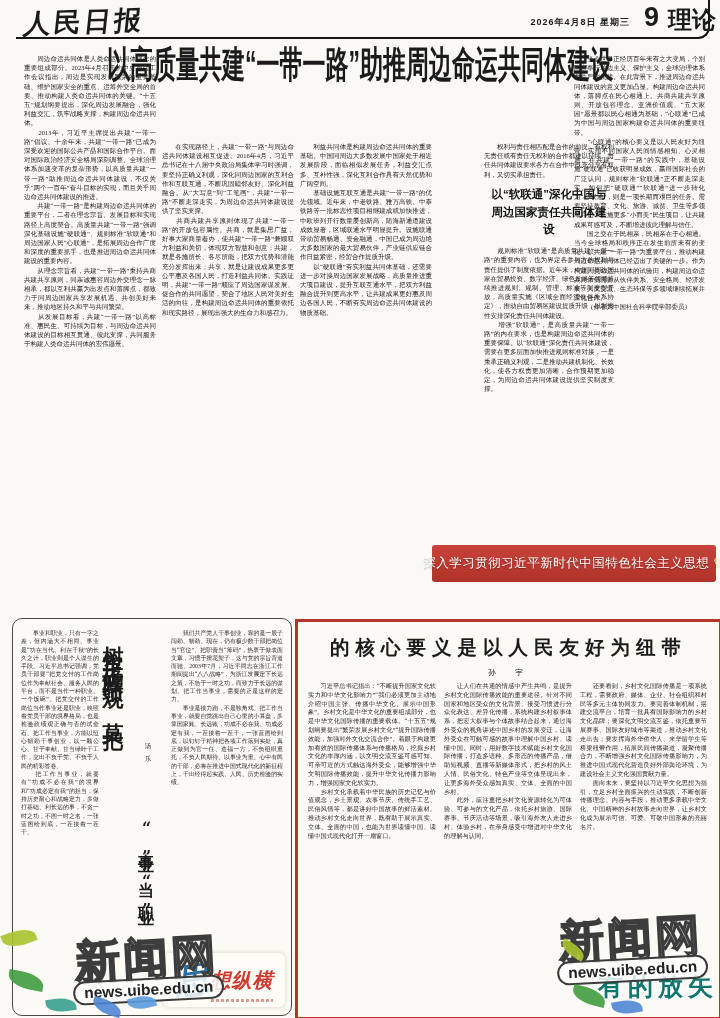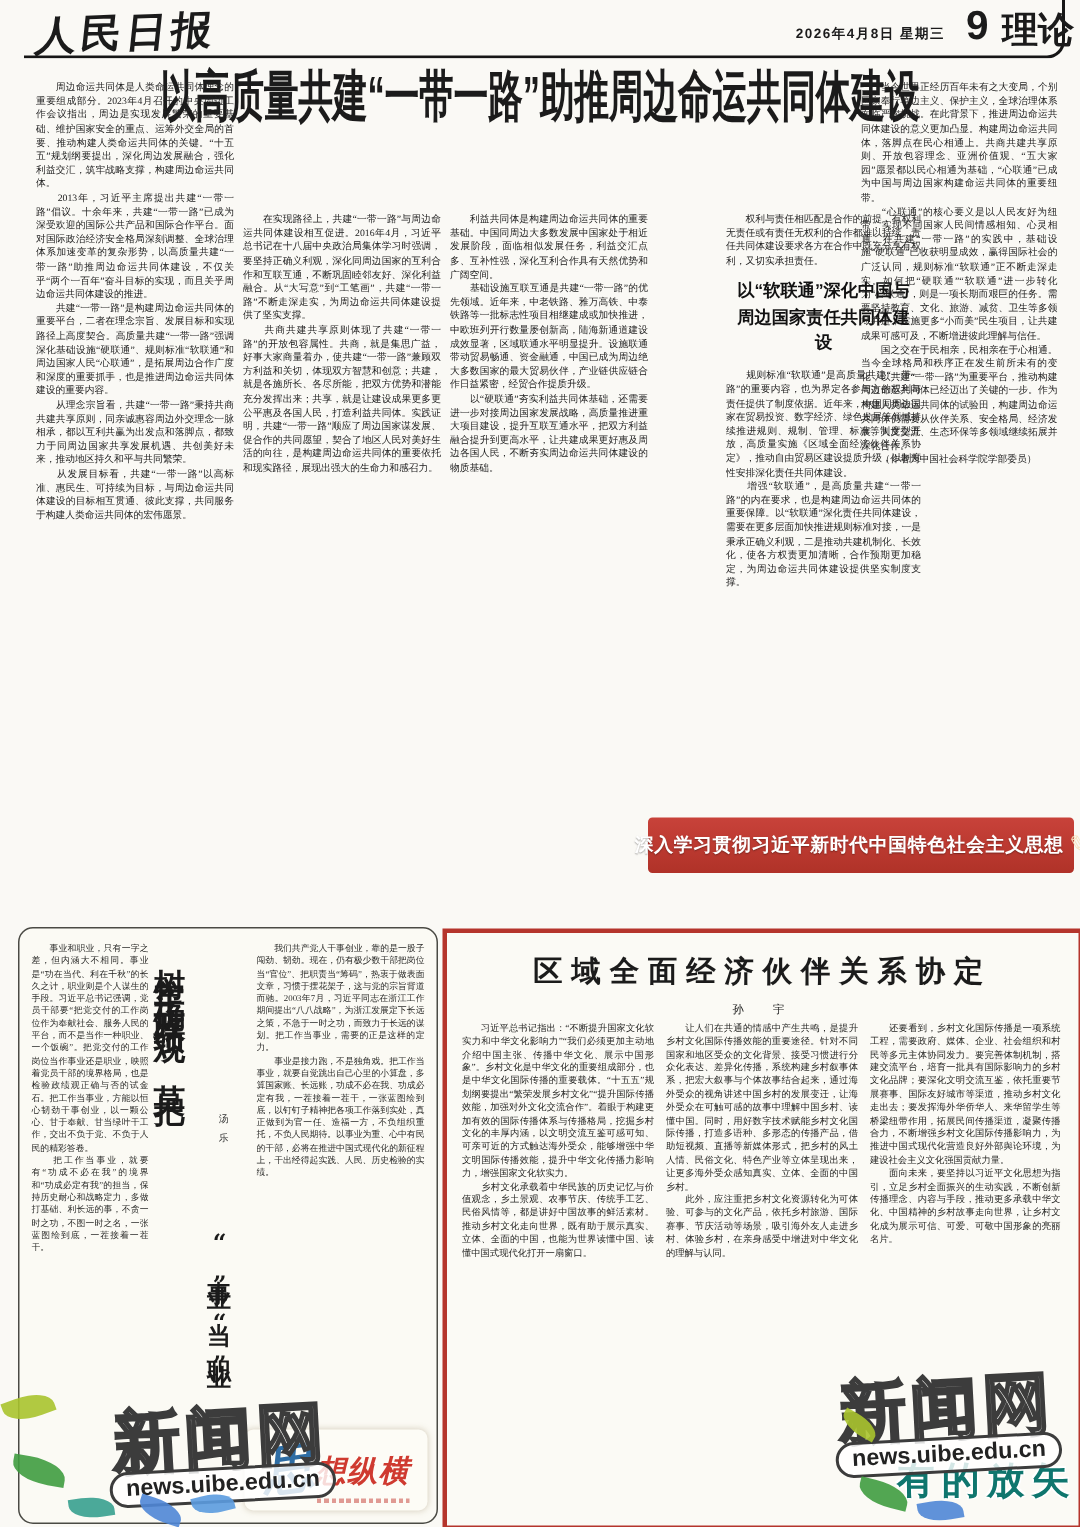--- a/index.html
+++ b/index.html
@@ -20,21 +20,21 @@
   .col{position:absolute;overflow:hidden;}
   .sec-head{font-size:11.5px;font-weight:bold;font-family:"Liberation Sans",sans-serif;
     text-align:center;line-height:1.55;margin:7px 3px;color:#111;}
   #main-headline-wrap{left:96px;top:40px;width:528px;text-align:center;}
   #main-headline{font-size:23px;font-weight:900;font-family:"Liberation Sans",sans-serif;
     transform:scaleY(1.6);transform-origin:center top;letter-spacing:0px;white-space:nowrap;}
   #main-byline{margin-top:26px;font-size:8.5px;letter-spacing:4px;}
   
   #banner{left:432px;top:545px;width:284px;height:37px;background:linear-gradient(180deg,#c8423a,#b03228);
     border-radius:3px;display:flex;align-items:center;justify-content:center;}
-  #banner span.txt{color:#fff;font-size:12.5px;font-weight:700;font-family:"Liberation Sans",sans-serif;
+  #banner span.txt{color:#fff;font-size:12.5px;font-weight:400;font-family:"Liberation Sans",sans-serif;
     letter-spacing:0.5px;text-shadow:0 1px 1px rgba(0,0,0,.35);white-space:nowrap;text-align:right;}
   #banner .pen{color:#f6e3c0;font-size:15px;margin-left:3px;transform:rotate(15deg);}
   
   #thought-box{left:12px;top:618px;width:278px;height:396px;border:1.5px solid #4a4a44;border-radius:10px;
     background:#fbfaf4;}
   .tiny2{font-size:5.9px;line-height:8.3px;text-align:justify;white-space:pre-line;color:#2a2a28;}
   .vtxt{writing-mode:vertical-rl;text-orientation:upright;}
   #th-v1{left:86px;top:10px;height:378px;font-size:21px;font-weight:900;font-family:"DejaVu Serif",serif;
     letter-spacing:7px;}
   #th-v2{left:122px;top:200px;height:190px;font-size:16px;font-weight:900;font-family:"DejaVu Serif",serif;
@@ -128,21 +128,21 @@
     <div class="abs tiny2" style="left:158px;top:10px;width:112px;height:318px;overflow:hidden;">　　我们共产党人干事创业，靠的是一股子闯劲、韧劲。现在，仍有极少数干部把岗位当“官位”、把职责当“筹码”，热衷于做表面文章，习惯于摆花架子，这与党的宗旨背道而驰。2003年7月，习近平同志在浙江工作期间提出“八八战略”，为浙江发展定下长远之策，不急于一时之功，而致力于长远的谋划。把工作当事业，需要的正是这样的定力。
 　　事业是接力跑，不是独角戏。把工作当事业，就要自觉跳出自己心里的小算盘，多算国家账、长远账，功成不必在我、功成必定有我，一茬接着一茬干，一张蓝图绘到底，以钉钉子精神把各项工作落到实处，真正做到为官一任、造福一方，不负组织重托，不负人民期待。以事业为重、心中有民的干部，必将在推进中国式现代化的新征程上，干出经得起实践、人民、历史检验的实绩。</div>
     <div class="abs" id="sixiang-logo">
       <span class="si">思</span>
       <span class="rest">想纵横</span>
       <span id="sixiang-tag"></span>
     </div>
   </div>
 
   <div class="abs" id="rural-box">
-    <div class="abs" id="rural-headline">区域全面经济伙伴关系协定</div>
+    <div class="abs" id="rural-headline">的核心要义是以人民友好为纽带</div>
     <div class="abs" id="rural-byline">孙　宇</div>
     <div class="abs tiny3" style="left:10px;top:60px;width:128px;height:326px;overflow:hidden;">　　习近平总书记指出：“不断提升国家文化软实力和中华文化影响力”“我们必须更加主动地介绍中国主张、传播中华文化、展示中国形象”。乡村文化是中华文化的重要组成部分，也是中华文化国际传播的重要载体。“十五五”规划纲要提出“繁荣发展乡村文化”“提升国际传播效能，加强对外文化交流合作”。着眼于构建更加有效的国际传播体系与传播格局，挖掘乡村文化的丰厚内涵，以文明交流互鉴可感可知、可亲可近的方式触达海外受众，能够增强中华文明国际传播效能，提升中华文化传播力影响力，增强国家文化软实力。
 　　乡村文化承载着中华民族的历史记忆与价值观念，乡土景观、农事节庆、传统手工艺、民俗风情等，都是讲好中国故事的鲜活素材。推动乡村文化走向世界，既有助于展示真实、立体、全面的中国，也能为世界读懂中国、读懂中国式现代化打开一扇窗口。</div>
     <div class="abs tiny3" style="left:146px;top:60px;width:128px;height:326px;overflow:hidden;">　　让人们在共通的情感中产生共鸣，是提升乡村文化国际传播效能的重要途径。针对不同国家和地区受众的文化背景、接受习惯进行分众化表达、差异化传播，系统构建乡村叙事体系，把宏大叙事与个体故事结合起来，通过海外受众的视角讲述中国乡村的发展变迁，让海外受众在可触可感的故事中理解中国乡村、读懂中国。同时，用好数字技术赋能乡村文化国际传播，打造多语种、多形态的传播产品，借助短视频、直播等新媒体形式，把乡村的风土人情、民俗文化、特色产业等立体呈现出来，让更多海外受众感知真实、立体、全面的中国乡村。
 　　此外，应注重把乡村文化资源转化为可体验、可参与的文化产品，依托乡村旅游、国际赛事、节庆活动等场景，吸引海外友人走进乡村、体验乡村，在亲身感受中增进对中华文化的理解与认同。</div>
     <div class="abs tiny3" style="left:282px;top:60px;width:127px;height:284px;overflow:hidden;">　　还要看到，乡村文化国际传播是一项系统工程，需要政府、媒体、企业、社会组织和村民等多元主体协同发力。要完善体制机制，搭建交流平台，培育一批具有国际影响力的乡村文化品牌；要深化文明交流互鉴，依托重要节展赛事、国际友好城市等渠道，推动乡村文化走出去；要发挥海外华侨华人、来华留学生等桥梁纽带作用，拓展民间传播渠道，凝聚传播合力，不断增强乡村文化国际传播影响力，为推进中国式现代化营造良好外部舆论环境，为建设社会主义文化强国贡献力量。
 　　面向未来，要坚持以习近平文化思想为指引，立足乡村全面振兴的生动实践，不断创新传播理念、内容与手段，推动更多承载中华文化、中国精神的乡村故事走向世界，让乡村文化成为展示可信、可爱、可敬中国形象的亮丽名片。</div>
     <div class="abs" id="ydfs-logo">有的放矢</div>
   </div>
 

